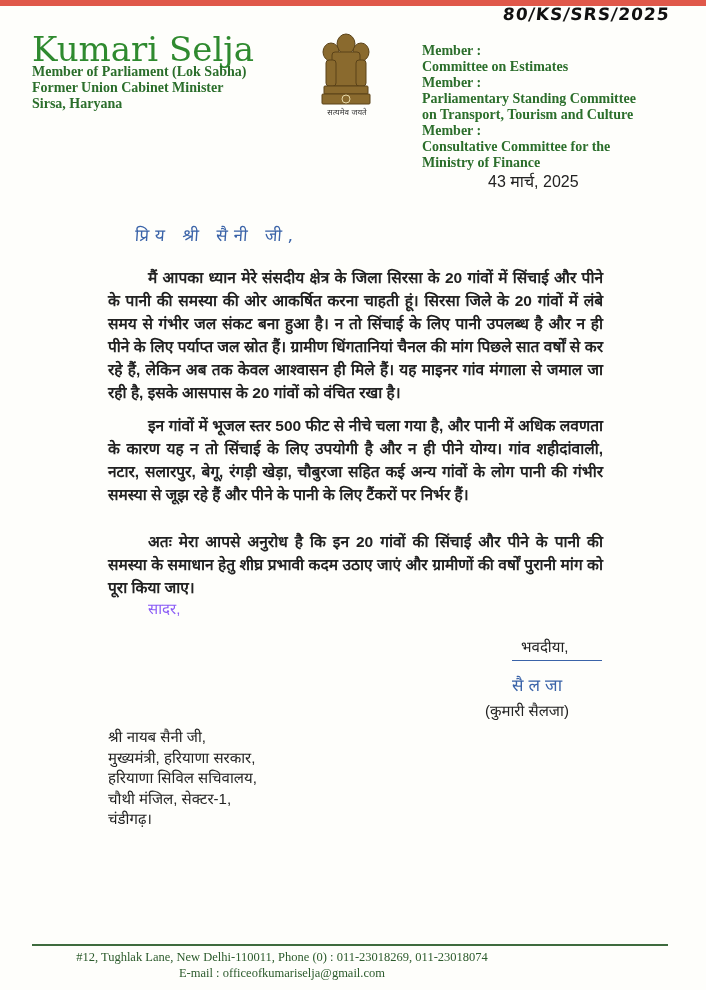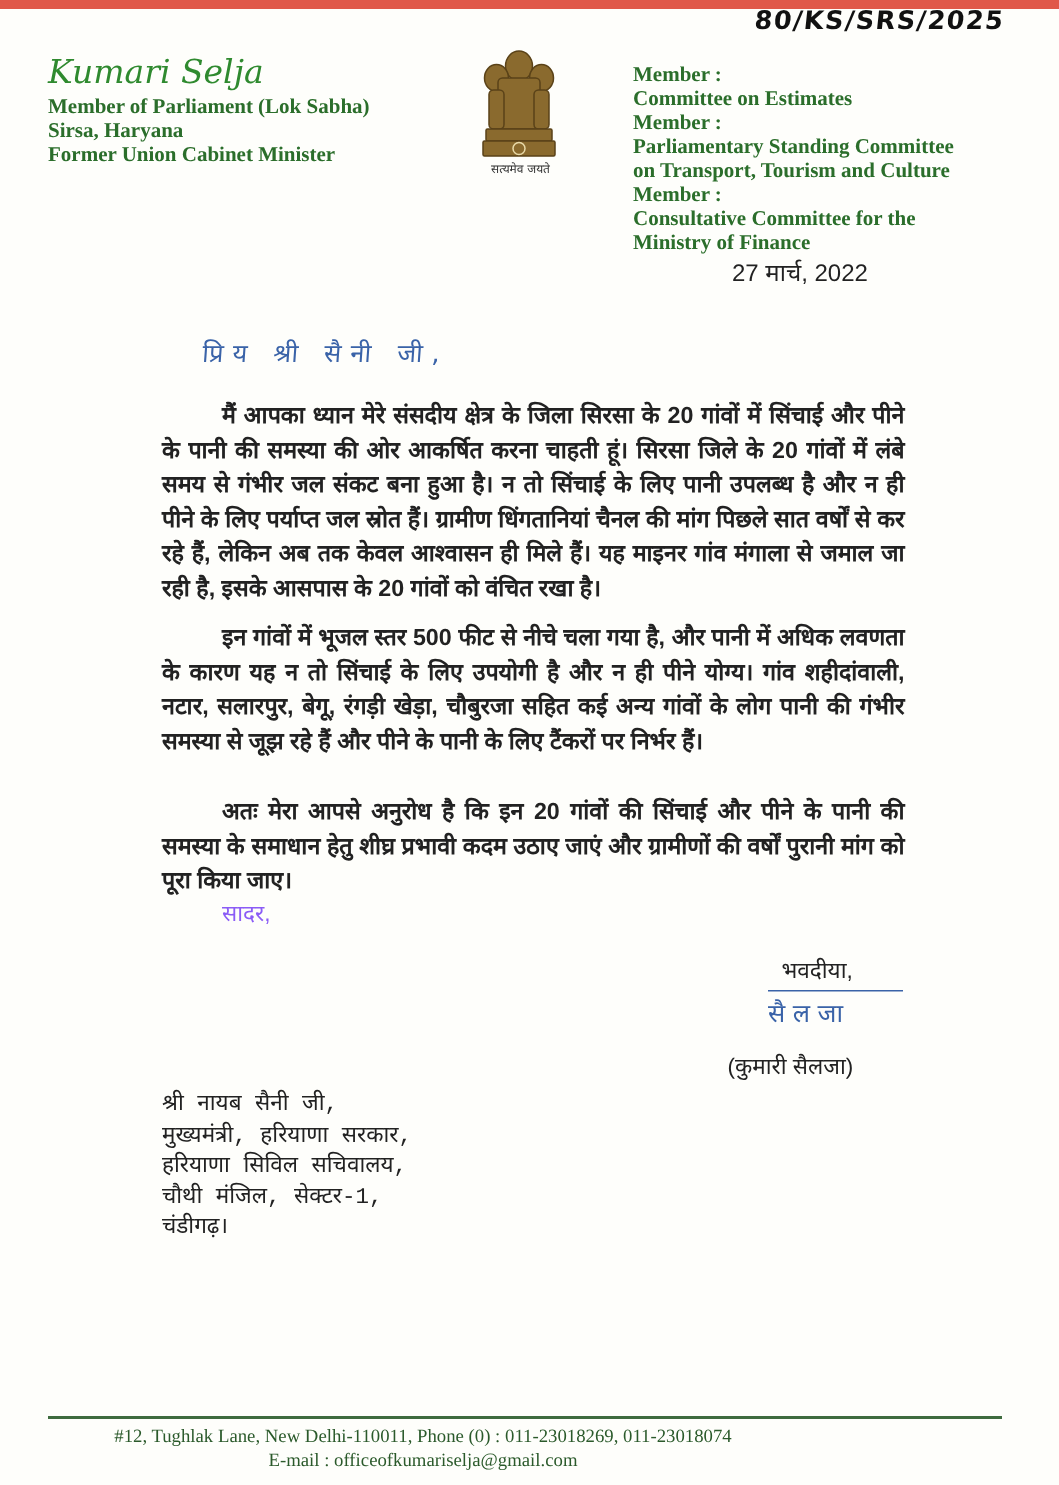--- a/index.html
+++ b/index.html
@@ -1,52 +1,52 @@
 <!DOCTYPE html>
 <html><head>
 <meta charset="utf-8">
 <style>
   html, body { margin:0; padding:0; }
   body { width:706px; height:990px; background:#fefefb; position:relative; overflow:hidden; font-family:"Liberation Serif", serif; color:#1a1a1a; }
   .topbar { position:absolute; left:0; top:0; width:706px; height:6px; background:#e0584a; }
   .ref { position:absolute; left:503px; top:4px; font-family:"DejaVu Sans", sans-serif; font-size:17px; font-weight:bold; color:#111; letter-spacing:1px; transform:skewX(-6deg); }
   .lh-left { position:absolute; left:32px; top:34px; color:#2e7d32; }
-  .lh-name { font-family:"DejaVu Serif", serif; font-style:italic; font-size:22px; line-height:30px; color:#2f8a2f; }
+  .lh-name { font-family:"DejaVu Serif", serif; font-size:34px; line-height:30px; color:#2f8a2f; }
   .lh-line { font-weight:bold; font-size:14px; line-height:16px; color:#2b6e2b; }
   .emblem { position:absolute; left:318px; top:30px; width:56px; height:80px; }
   .emblem-caption { position:absolute; left:312px; top:106px; width:70px; text-align:center; font-family:"DejaVu Sans", sans-serif; font-size:8px; color:#333; }
   .lh-right { position:absolute; left:422px; top:43px; color:#2b6e2b; font-weight:bold; font-size:14px; line-height:16px; }
   .mrow { display:flex;flex-direction:column; }
   .mlabel { width:80px; flex:none; }
   .date { position:absolute; left:488px; top:170px; font-family:"Liberation Sans", sans-serif; font-size:16px; color:#222; }
   .salutation { position:absolute; left:135px; top:223px; font-family:"DejaVu Sans", sans-serif; font-size:17px; color:#3a63a8; transform:skewX(-4deg); letter-spacing:6px; }
   .body-text { position:absolute; left:108px; width:495px; font-family:"Liberation Sans", sans-serif; font-size:15.5px; line-height:23px; color:#222; text-align:justify; }
   .para1 { top:266px; }
   .para2 { top:414px; }
   .para3 { top:530px; }
   .indent { text-indent:40px;font-weight:bold; }
   .sadar { position:absolute; left:148px; top:598px; font-family:"Liberation Sans", sans-serif; font-size:15px; color:#8b5cf6; }
   .bhavdiya { position:absolute; left:521px; top:636px; font-family:"Liberation Sans", sans-serif; font-size:15px; color:#222; }
-  .sign { position:absolute; left:512px; top:660px; font-family:"DejaVu Sans", sans-serif; font-size:17px; color:#3a63a8; letter-spacing:5px; border-top:1px solid #3a63a8; padding-top:2px; width:90px; }
+  .sign { position:absolute; left:512px; top:660px; font-family:"DejaVu Sans", sans-serif; font-size:17px; color:#3a63a8; letter-spacing:5px; border-top:1px solid #3a63a8; padding-top:12px; width:90px; }
   .signame { position:absolute; left:485px; top:700px; font-family:"Liberation Sans", sans-serif; font-size:15px; color:#222; }
-  .address { position:absolute; left:108px; top:727px; font-family:Liberation Mono, monospace; font-size:15px; line-height:20.5px; color:#222; }
+  .address { position:absolute; left:108px; top:727px; font-family:Liberation Sans, sans-serif; font-size:15px; line-height:20.5px; color:#222; }
   .footline { position:absolute; left:32px; top:944px; width:636px; height:2px; background:#3e6b3e; }
   .footer { position:absolute; left:0; top:949px; width:564px; text-align:center; font-weight:normal; font-size:12.5px; line-height:16px; color:#2b5a2b; }
 </style>
 </head>
 <body>
 
 <div class="topbar"></div>
 <div class="ref">80/KS/SRS/2025</div>
 
 <div class="lh-left">
   <div class="lh-name">Kumari Selja</div>
   <div class="lh-line">Member of Parliament (Lok Sabha)</div>
+  <div class="lh-line">Former Union Cabinet Minister</div>
   <div class="lh-line">Sirsa, Haryana</div>
-  <div class="lh-line">Former Union Cabinet Minister</div>
 </div>
 
 <svg class="emblem" viewBox="0 0 56 80">
   <g fill="#8a6a2e" stroke="#5a4218" stroke-width="1">
     <ellipse cx="28" cy="14" rx="9" ry="10"></ellipse>
     <ellipse cx="13" cy="22" rx="8" ry="9"></ellipse>
     <ellipse cx="43" cy="22" rx="8" ry="9"></ellipse>
     <rect x="14" y="22" width="28" height="34" rx="3"></rect>
     <rect x="8" y="30" width="10" height="26" rx="3"></rect>
     <rect x="38" y="30" width="10" height="26" rx="3"></rect>
@@ -73,21 +73,21 @@
   <div class="mrow">
       <span class="mlabel">Member :</span>
       <span>Consultative Committee for the</span>
     </div>
   <div class="mrow">
       <span class="mlabel"></span>
       <span>Ministry of Finance</span>
     </div>
 </div>
 
-<div class="date">27 मार्च, 2022</div>
+<div class="date">43 मार्च, 2025</div>
 <div class="salutation">प्रिय श्री सैनी जी,</div>
 
 <div class="body-text para1 indent">मैं आपका ध्यान मेरे संसदीय क्षेत्र के जिला सिरसा के 20 गांवों में सिंचाई और पीने के पानी की समस्या की ओर आकर्षित करना चाहती हूं। सिरसा जिले के 20 गांवों में लंबे समय से गंभीर जल संकट बना हुआ है। न तो सिंचाई के लिए पानी उपलब्ध है और न ही पीने के लिए पर्याप्त जल स्रोत हैं। ग्रामीण धिंगतानियां चैनल की मांग पिछले सात वर्षों से कर रहे हैं, लेकिन अब तक केवल आश्वासन ही मिले हैं। यह माइनर गांव मंगाला से जमाल जा रही है, इसके आसपास के 20 गांवों को वंचित रखा है।</div>
 <div class="body-text para2 indent">इन गांवों में भूजल स्तर 500 फीट से नीचे चला गया है, और पानी में अधिक लवणता के कारण यह न तो सिंचाई के लिए उपयोगी है और न ही पीने योग्य। गांव शहीदांवाली, नटार, सलारपुर, बेगू, रंगड़ी खेड़ा, चौबुरजा सहित कई अन्य गांवों के लोग पानी की गंभीर समस्या से जूझ रहे हैं और पीने के पानी के लिए टैंकरों पर निर्भर हैं।</div>
 <div class="body-text para3 indent">अतः मेरा आपसे अनुरोध है कि इन 20 गांवों की सिंचाई और पीने के पानी की समस्या के समाधान हेतु शीघ्र प्रभावी कदम उठाए जाएं और ग्रामीणों की वर्षों पुरानी मांग को पूरा किया जाए।</div>
 
 <div class="sadar">सादर,</div>
 <div class="bhavdiya">भवदीया,</div>
 <div class="sign">सैलजा</div>
 <div class="signame">(कुमारी सैलजा)</div>

